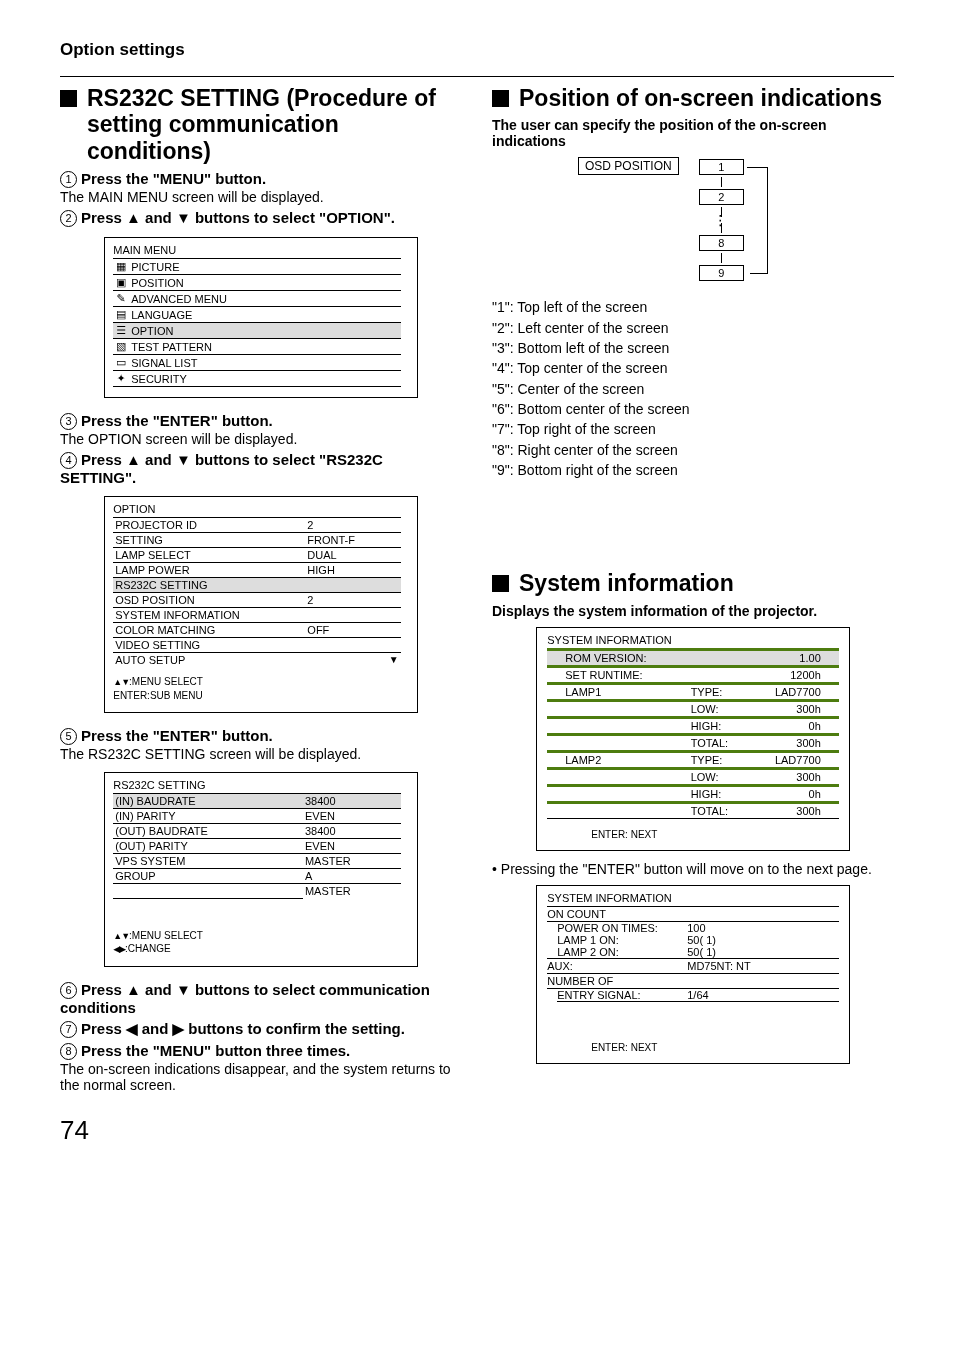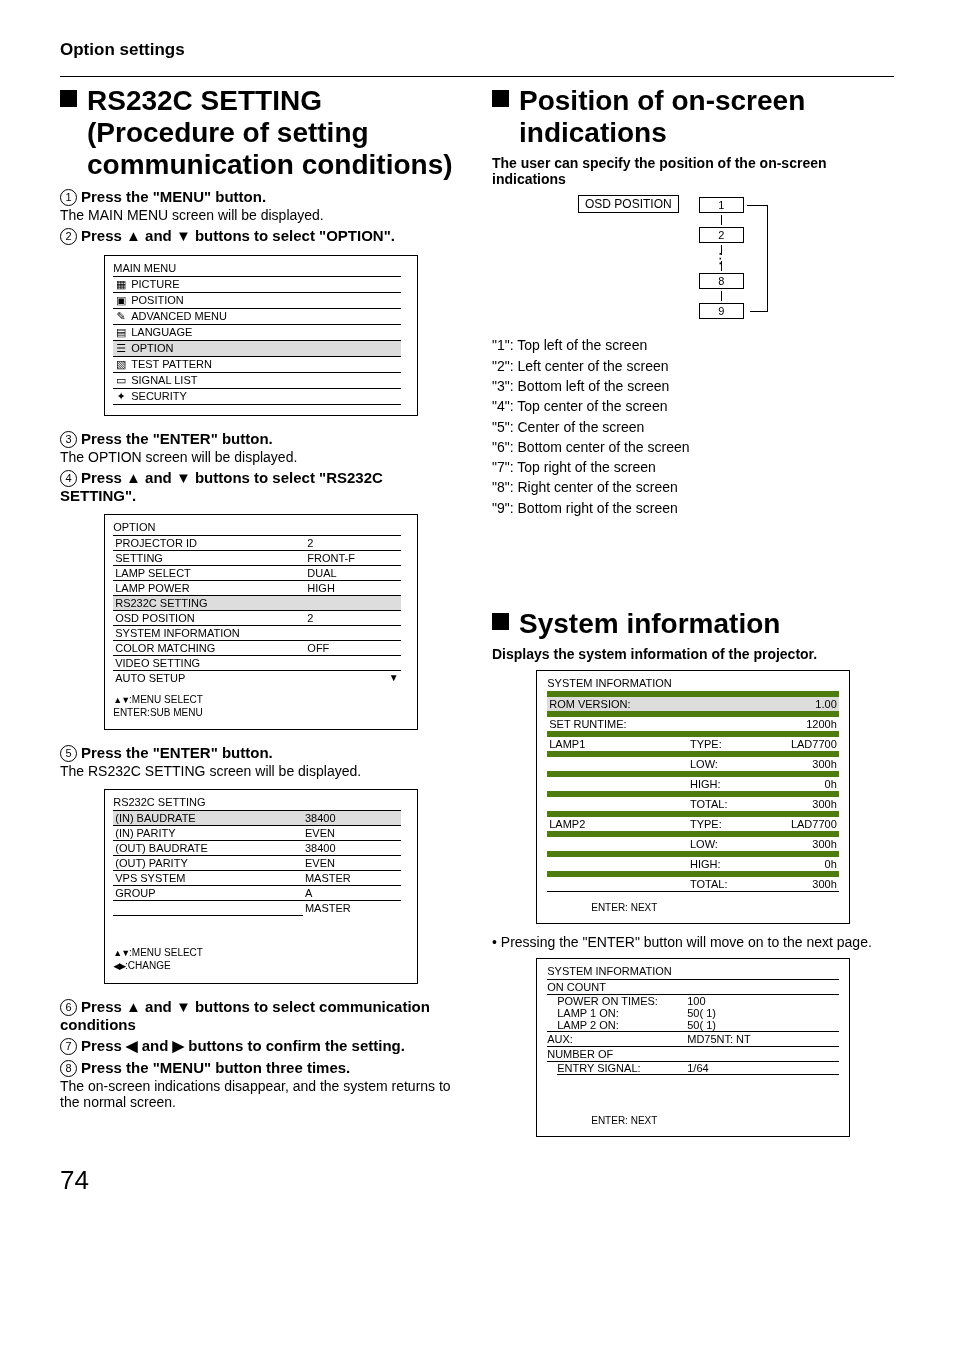--- a/index.html
+++ b/index.html
@@ -18,21 +18,21 @@
     border-bottom: 1.5px solid #000;
     padding-bottom: 16px;
     margin-bottom: 8px;
   }
   .columns { display: flex; gap: 30px; }
   .col { flex: 1; min-width: 0; }
 
   .section-title {
     display: flex;
     align-items: flex-start;
-    font-size: 28px;
+    font-size: 23px;
     font-weight: bold;
     line-height: 1.15;
     margin-bottom: 6px;
   }
   .section-title .sq {
     width: 17px; height: 17px; background:#000;
     flex: 0 0 17px;
     margin-right: 10px;
     margin-top: 5px;
   }
@@ -108,23 +108,23 @@
   .sys-box {
     border:1px solid #000;
     margin: 8px auto 10px auto;
     padding: 6px 10px 10px 10px;
     font-size: 11px;
     width: 78%;
   }
   .sys-title { font-size:11px; margin-bottom:2px; }
   .sys-table { width:100%; border-collapse:collapse; font-size:11px; }
   .sys-table td {
-    border-top:6px solid #4d7c0f;
+    border-top:3px solid #4d7c0f;
     border-bottom:1px solid #000;
-    padding:1px 2px;
+    padding:1px 18px;
     white-space:nowrap;
   }
   .sys-table td:nth-child(3){ text-align:right; }
   .sys-next { font-size:10px; margin-top:10px;margin-left:44px; }
 
   .sys2-inner { margin-left:10px; }
   .sys2-cat { border-top:1px solid #000; border-bottom:1px solid #000; padding:1px 0; }
 
   .bullet-note { font-size:14px; text-indent:-12px; padding-left:12px; margin:4px 0 6px 0; }
 

